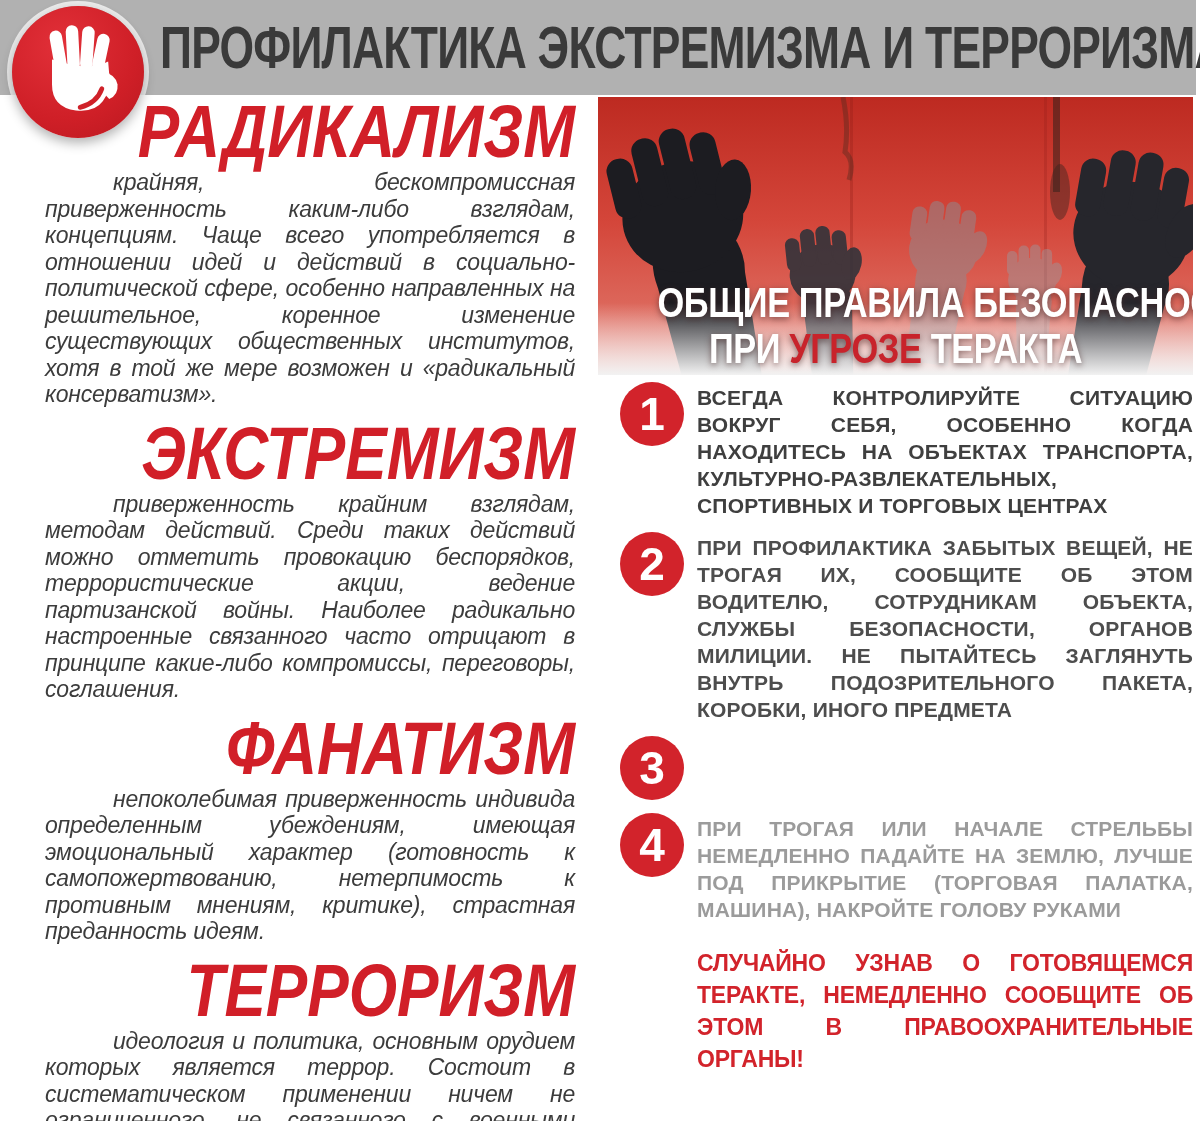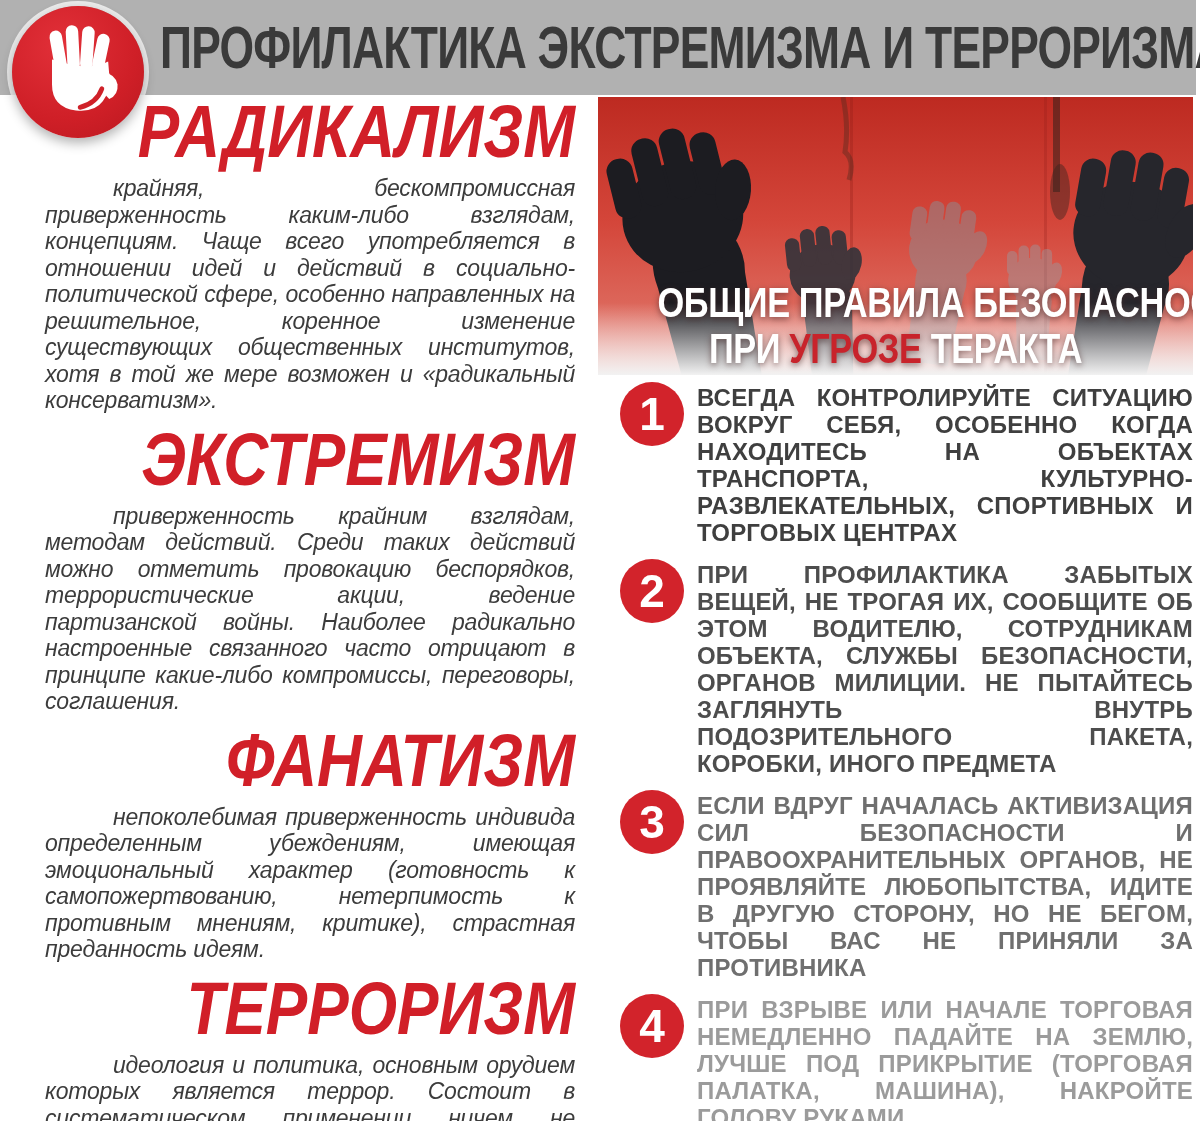--- a/index.html
+++ b/index.html
@@ -21,42 +21,42 @@
   }
   .hand-badge svg{position:absolute;left:14px;top:14px;width:104px;height:104px;}
   
   .left-col{position:absolute;left:45px;top:99px;width:530px;}
   .term-section{margin-bottom:13px;font-style:italic;}
   .term-heading{
     text-align:right;font-weight:bold;color:#d11f28;font-size:74px;line-height:66px;
     transform:scaleX(.84);transform-origin:right center;white-space:nowrap;margin:0;
   }
   .term-def{
-    margin:10px 0 0 0;font-size:23px;line-height:26.5px;color:#3c3c3c;
+    margin:4px 0 0 0;font-size:23px;line-height:26.5px;color:#3c3c3c;
     text-align:justify;text-indent:68px;letter-spacing:-.2px;
   }
   
   .rules-panel{position:absolute;left:598px;top:97px;width:595px;}
   .banner{position:relative;width:595px;height:278px;overflow:hidden;}
   .banner svg.fists{display:block;}
   .banner-titles{position:absolute;left:0;right:0;bottom:4px;text-align:center;color:#ffffff;font-weight:bold;}
   .banner-line{
     font-size:43px;line-height:46px;transform:scaleX(.8);transform-origin:center;
     white-space:nowrap;text-shadow:0 2px 7px rgba(70,40,40,.65);letter-spacing:-.5px;
   }
   .banner-line .hl{color:#c8232b;}
   .rules{margin-top:7px;}
   .rule{display:flex;margin-bottom:13px;}
   .rule-num{
     width:64px;height:64px;margin-left:22px;margin-right:13px;flex:0 0 auto;border-radius:50%;
     background:#d2232b;color:#ffffff;font-weight:bold;font-size:46px;
     display:flex;align-items:center;justify-content:center;
   }
   .rule-text{
-    flex:1;font-weight:bold;font-size:24px;line-height:27px;text-align:justify;
+    flex:1;font-weight:bold;font-size:21px;line-height:27px;text-align:justify;
     letter-spacing:.2px;margin-top:2px;
   }
   .rule:nth-child(1) .rule-text{color:#3f3f3f;}
   .rule:nth-child(2) .rule-text{color:#4d4d4d;}
   .rule:nth-child(3) .rule-text{color:#6f6f6f;}
   .rule:nth-child(4) .rule-text{color:#9b9b9b;}
   .footer-warning{
     margin:24px 0 0 99px;width:496px;font-weight:bold;font-size:23px;line-height:32px;
     color:#d2232b;text-align:justify;letter-spacing:-.2px;
   }
@@ -149,24 +149,23 @@
       <div class="rule">
         <div class="rule-num">1</div>
         <div class="rule-text">ВСЕГДА КОНТРОЛИРУЙТЕ СИТУАЦИЮ ВОКРУГ СЕБЯ, ОСОБЕННО КОГДА НАХОДИТЕСЬ НА ОБЪЕКТАХ ТРАНСПОРТА, КУЛЬТУРНО-РАЗВЛЕКАТЕЛЬНЫХ, СПОРТИВНЫХ И ТОРГОВЫХ ЦЕНТРАХ</div>
       </div>
       <div class="rule">
         <div class="rule-num">2</div>
         <div class="rule-text">ПРИ ПРОФИЛАКТИКА ЗАБЫТЫХ ВЕЩЕЙ, НЕ ТРОГАЯ ИХ, СООБЩИТЕ ОБ ЭТОМ ВОДИТЕЛЮ, СОТРУДНИКАМ ОБЪЕКТА, СЛУЖБЫ БЕЗОПАСНОСТИ, ОРГАНОВ МИЛИЦИИ. НЕ ПЫТАЙТЕСЬ ЗАГЛЯНУТЬ ВНУТРЬ ПОДОЗРИТЕЛЬНОГО ПАКЕТА, КОРОБКИ, ИНОГО ПРЕДМЕТА</div>
       </div>
       <div class="rule">
         <div class="rule-num">3</div>
-        <div class="rule-text">ЕСЛИ ВДРУГ НАЧАЛАСЬ АКТИВИЗАЦИЯ СИЛ БЕЗОПАСНОСТИ И ПРАВООХРАНИТЕЛЬНЫХ ОРГАНОВ, НЕ ПРОЯВЛЯЙТЕ ЛЮБОПЫТСТВА, ИДИТЕ В ДРУГУЮ СТОРОНУ, НО НЕ БЕГОМ, ЧТОБЫ ВАС НЕ ПРИНЯЛИ ЗА ПРОТИВНИКА</div>
       </div>
       <div class="rule">
         <div class="rule-num">4</div>
-        <div class="rule-text">ПРИ ВЗРЫВЕ ИЛИ НАЧАЛЕ ТОРГОВАЯ НЕМЕДЛЕННО ПАДАЙТЕ НА ЗЕМЛЮ, ЛУЧШЕ ПОД ПРИКРЫТИЕ (ТОРГОВАЯ ПАЛАТКА, МАШИНА), НАКРОЙТЕ ГОЛОВУ РУКАМИ</div>
+        <div class="rule-text">ПРИ ТРОГАЯ ИЛИ НАЧАЛЕ СТРЕЛЬБЫ НЕМЕДЛЕННО ПАДАЙТЕ НА ЗЕМЛЮ, ЛУЧШЕ ПОД ПРИКРЫТИЕ (ТОРГОВАЯ ПАЛАТКА, МАШИНА), НАКРОЙТЕ ГОЛОВУ РУКАМИ</div>
       </div>
     </div>
 
     <div class="footer-warning">СЛУЧАЙНО УЗНАВ О ГОТОВЯЩЕМСЯ ТЕРАКТЕ, НЕМЕДЛЕННО СООБЩИТЕ ОБ ЭТОМ В ПРАВООХРАНИТЕЛЬНЫЕ ОРГАНЫ!</div>
   </div>
 
 </div>
 
 </body></html>

